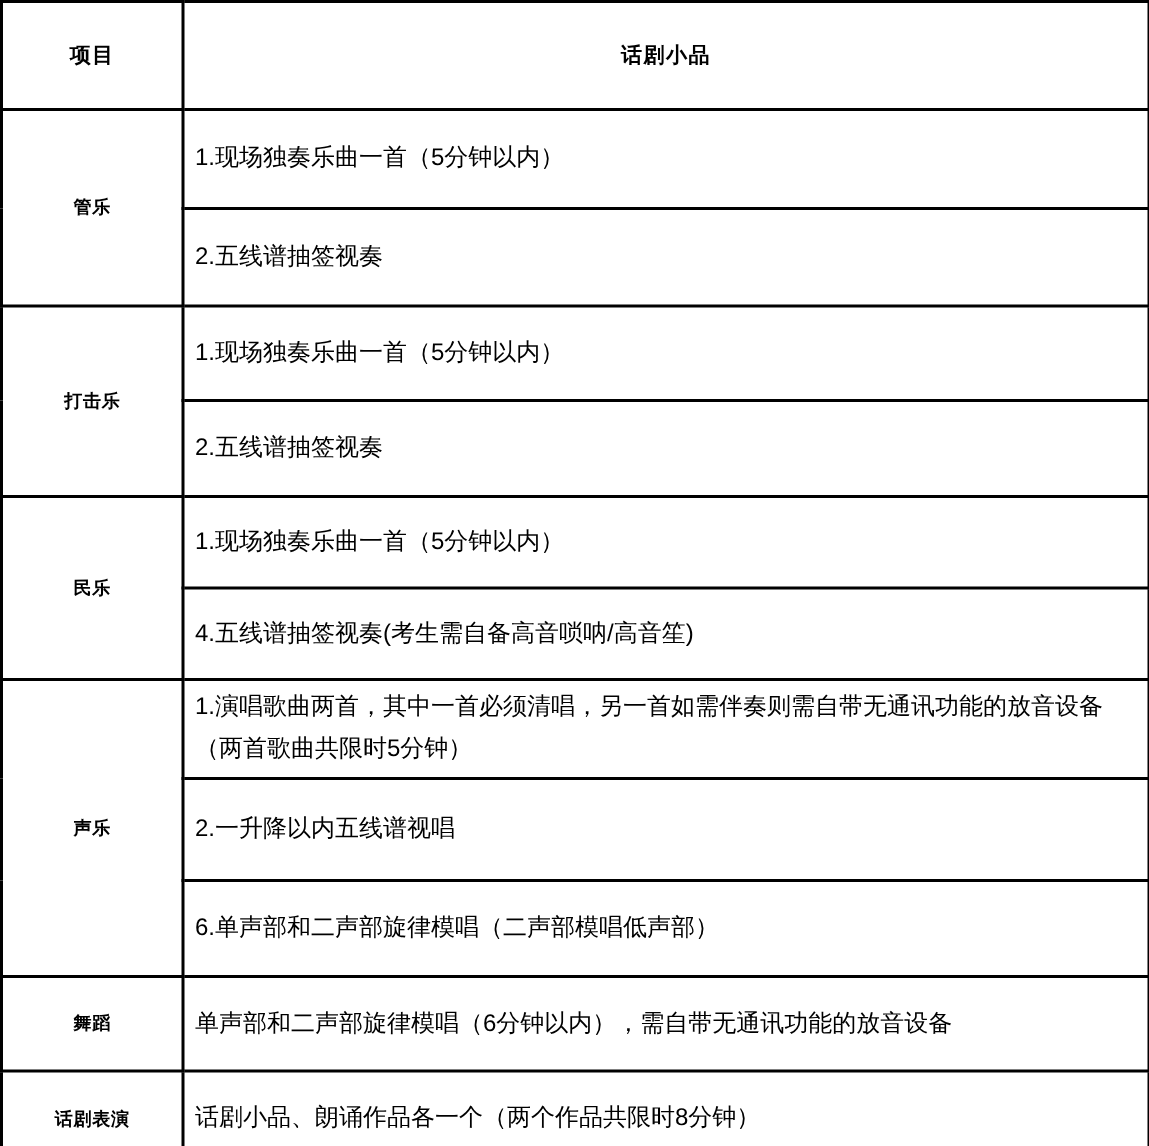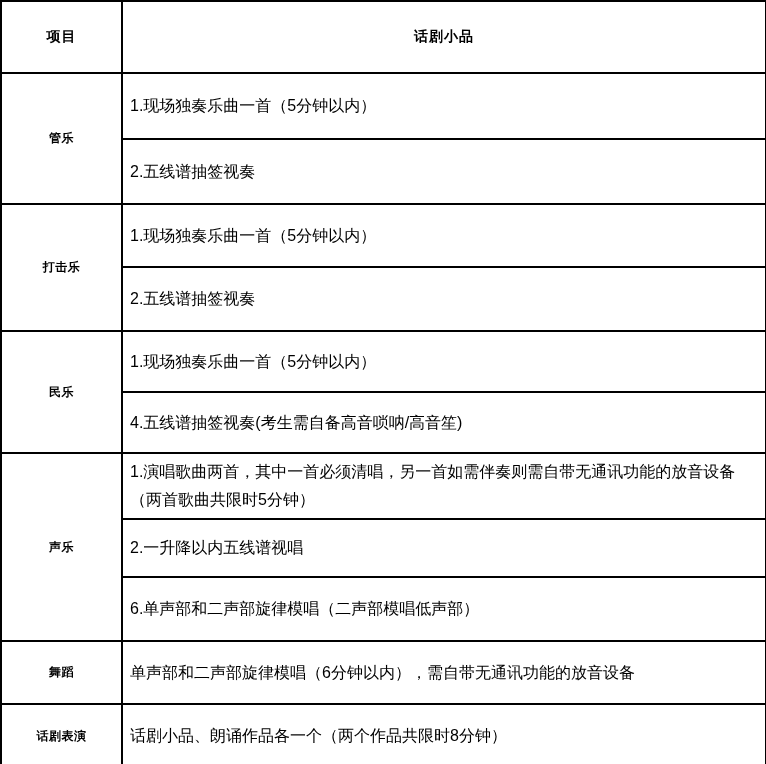--- a/index.html
+++ b/index.html
@@ -52,21 +52,21 @@
     padding: 4px 10px 4px 7px;
     line-height: 1.75;
     margin-top: 44px;
   }
   tr.row-header      { height: 72px; }
   tr.row-h66 { height: 66px; }
   tr.row-h65 { height: 65px; }
   tr.row-h64 { height: 64px; }
   tr.row-h63 { height: 63px; }
   tr.row-h61 { height: 61px; }
-  tr.row-h58 { height: 58px; }
+  tr.row-h58 { height: 68px; }
 </style>
 </head>
 <body>
 
 <div class="page">
   <table class="test-table">
     <colgroup>
       <col class="col-item">
       <col class="col-content">
     </colgroup>

